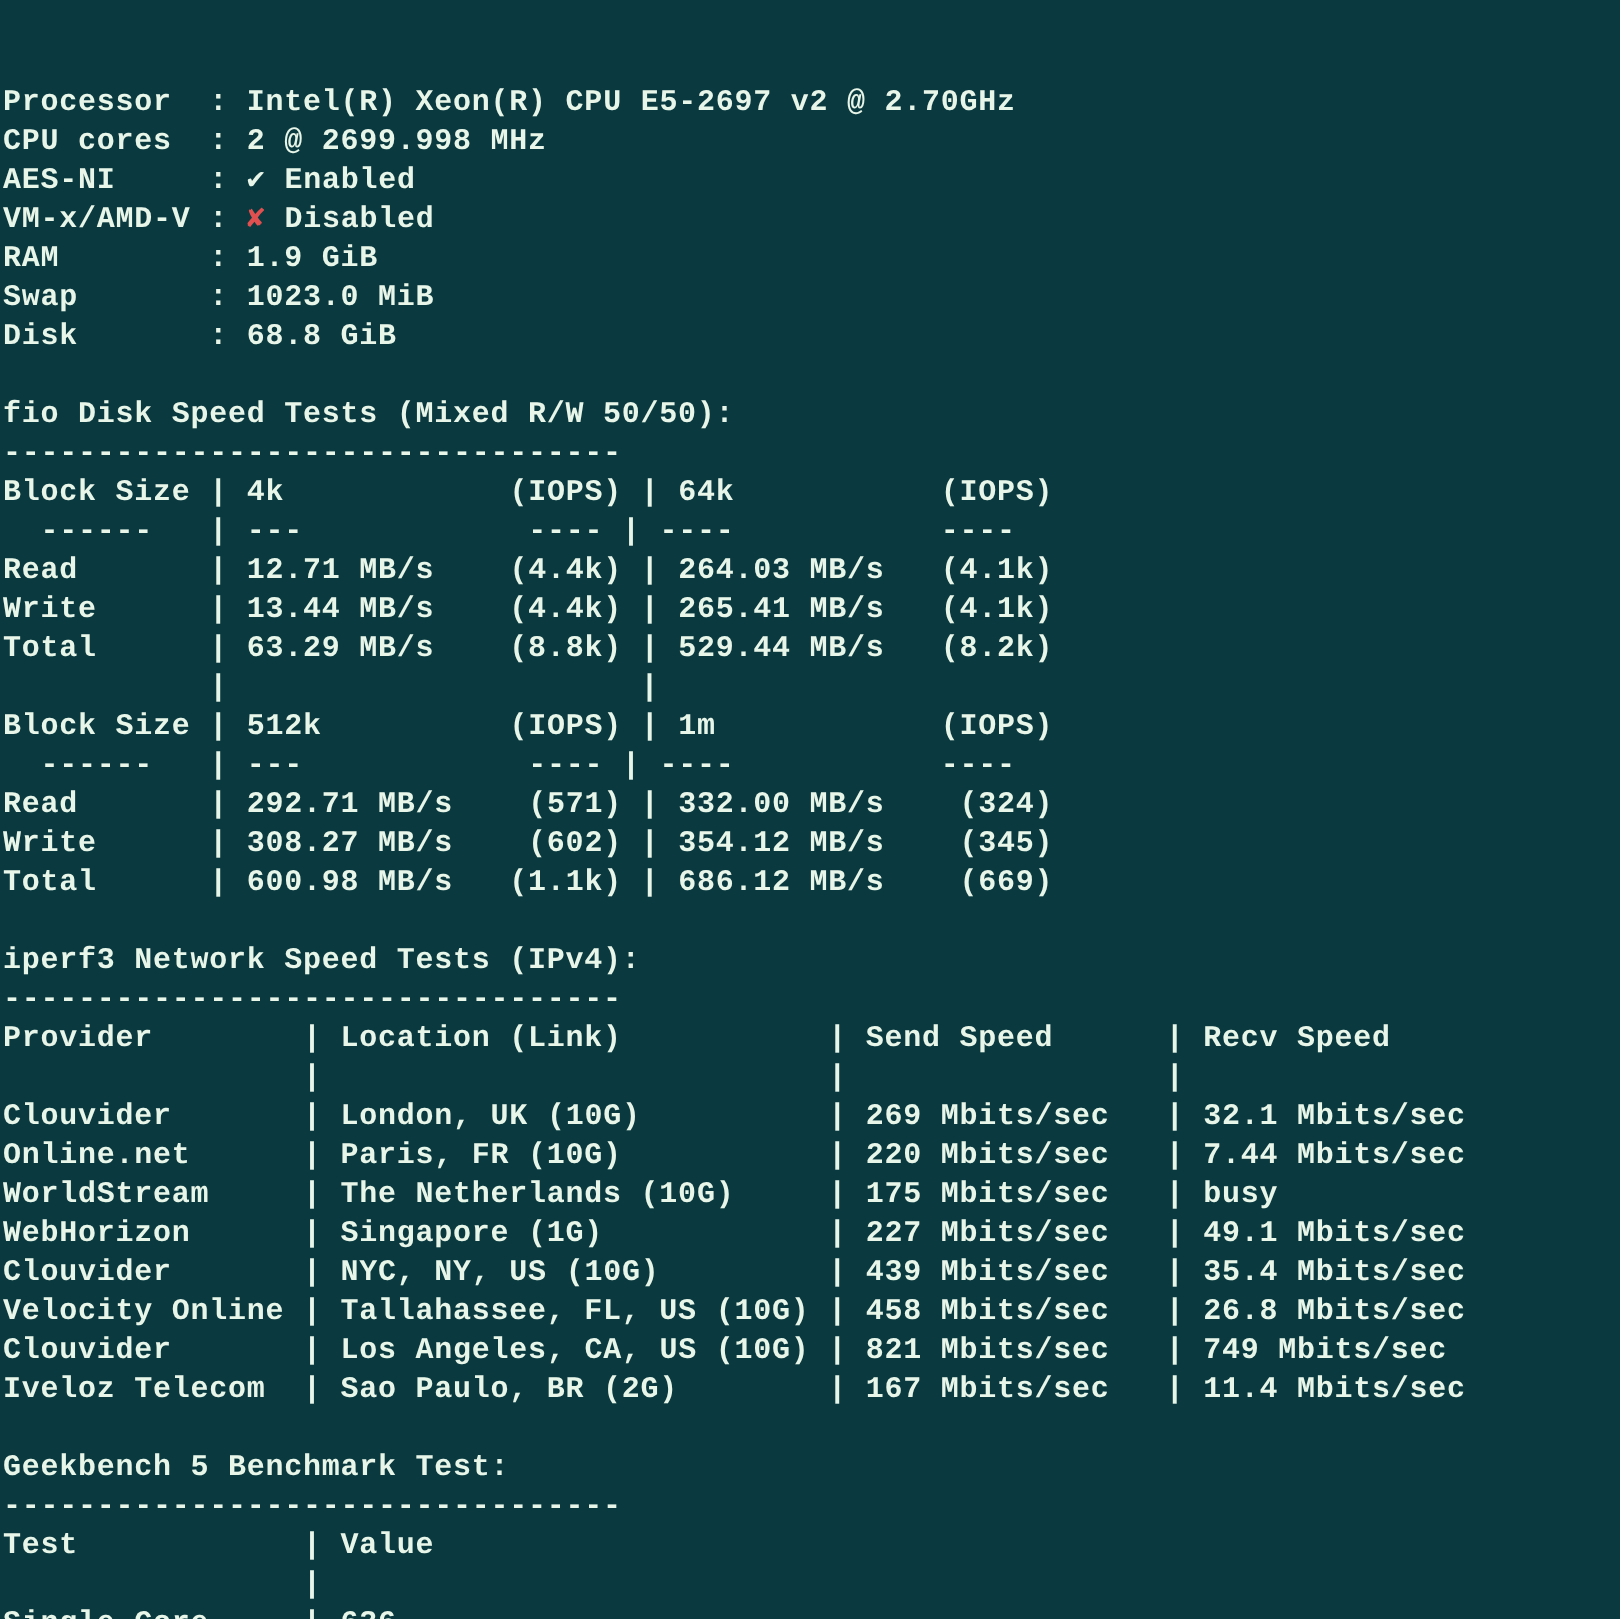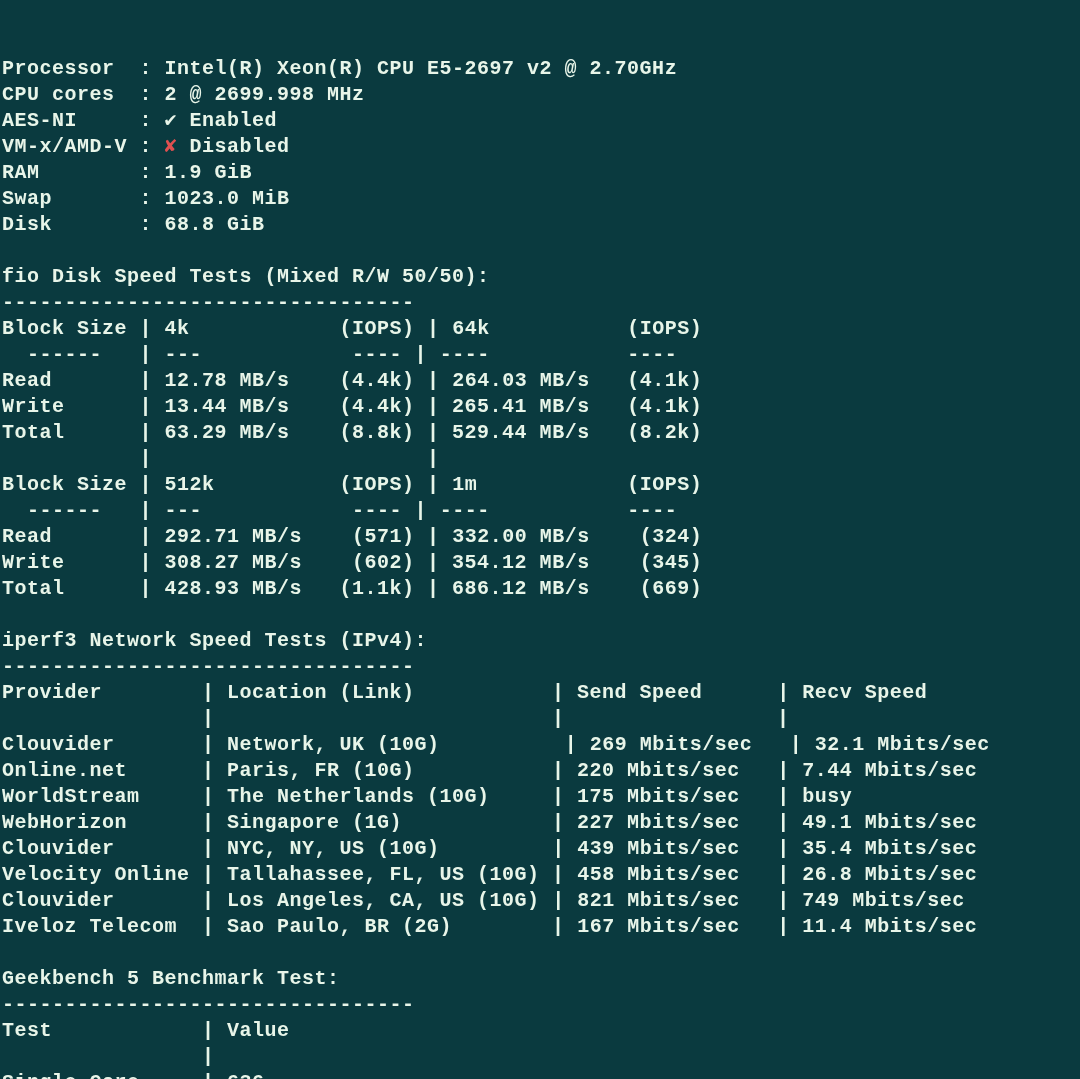--- a/index.html
+++ b/index.html
@@ -29,35 +29,35 @@
 <span>AES-NI</span>     : <span class="check">✔</span> <span>Enabled</span>
 <span>VM-x/AMD-V</span> : <span class="cross">✘</span> <span>Disabled</span>
 <span>RAM</span>        : <span>1.9 GiB</span>
 <span>Swap</span>       : <span>1023.0 MiB</span>
 <span>Disk</span>       : <span>68.8 GiB</span>
 
 <span>fio Disk Speed Tests (Mixed R/W 50/50):</span>
 <span>---------------------------------</span>
 <span>Block Size</span> | <span>4k</span>            <span>(IOPS)</span> | <span>64k</span>           <span>(IOPS)</span>
 <span>  ------   |</span> <span>---</span>            <span>----</span> | <span>----</span>           <span>----</span>
-<span>Read</span>       | <span>12.78 MB/s</span>    <span>(4.4k)</span> | <span>264.03 MB/s</span>   <span>(4.1k)</span>
+<span>Read</span>       | <span>12.71 MB/s</span>    <span>(4.4k)</span> | <span>264.03 MB/s</span>   <span>(4.1k)</span>
 <span>Write</span>      | <span>13.44 MB/s</span>    <span>(4.4k)</span> | <span>265.41 MB/s</span>   <span>(4.1k)</span>
 <span>Total</span>      | <span>63.29 MB/s</span>    <span>(8.8k)</span> | <span>529.44 MB/s</span>   <span>(8.2k)</span>
            |                      |                     
 <span>Block Size</span> | <span>512k</span>          <span>(IOPS)</span> | <span>1m</span>            <span>(IOPS)</span>
 <span>  ------   |</span> <span>---</span>            <span>----</span> | <span>----</span>           <span>----</span>
 <span>Read</span>       | <span>292.71 MB/s</span>    <span>(571)</span> | <span>332.00 MB/s</span>    <span>(324)</span>
 <span>Write</span>      | <span>308.27 MB/s</span>    <span>(602)</span> | <span>354.12 MB/s</span>    <span>(345)</span>
-<span>Total</span>      | <span>428.93 MB/s</span>   <span>(1.1k)</span> | <span>686.12 MB/s</span>    <span>(669)</span>
+<span>Total</span>      | <span>600.98 MB/s</span>   <span>(1.1k)</span> | <span>686.12 MB/s</span>    <span>(669)</span>
 
 <span>iperf3 Network Speed Tests (IPv4):</span>
 <span>---------------------------------</span>
 <span>Provider</span>        | <span>Location (Link)</span>           | <span>Send Speed</span>      | <span>Recv Speed</span>
                 |                           |                 |
-<span><span>Clouvider</span>       | <span>Network, UK (10G)</span>          | <span>269 Mbits/sec</span>   | <span>32.1 Mbits/sec</span></span>
+<span><span>Clouvider</span>       | <span>London, UK (10G)</span>          | <span>269 Mbits/sec</span>   | <span>32.1 Mbits/sec</span></span>
 <span><span>Online.net</span>      | <span>Paris, FR (10G)</span>           | <span>220 Mbits/sec</span>   | <span>7.44 Mbits/sec</span></span>
 <span><span>WorldStream</span>     | <span>The Netherlands (10G)</span>     | <span>175 Mbits/sec</span>   | <span>busy</span></span>
 <span><span>WebHorizon</span>      | <span>Singapore (1G)</span>            | <span>227 Mbits/sec</span>   | <span>49.1 Mbits/sec</span></span>
 <span><span>Clouvider</span>       | <span>NYC, NY, US (10G)</span>         | <span>439 Mbits/sec</span>   | <span>35.4 Mbits/sec</span></span>
 <span><span>Velocity Online</span> | <span>Tallahassee, FL, US (10G)</span> | <span>458 Mbits/sec</span>   | <span>26.8 Mbits/sec</span></span>
 <span><span>Clouvider</span>       | <span>Los Angeles, CA, US (10G)</span> | <span>821 Mbits/sec</span>   | <span>749 Mbits/sec</span></span>
 <span><span>Iveloz Telecom</span>  | <span>Sao Paulo, BR (2G)</span>        | <span>167 Mbits/sec</span>   | <span>11.4 Mbits/sec</span></span>
 
 <span>Geekbench 5 Benchmark Test:</span>
 <span>---------------------------------</span>

